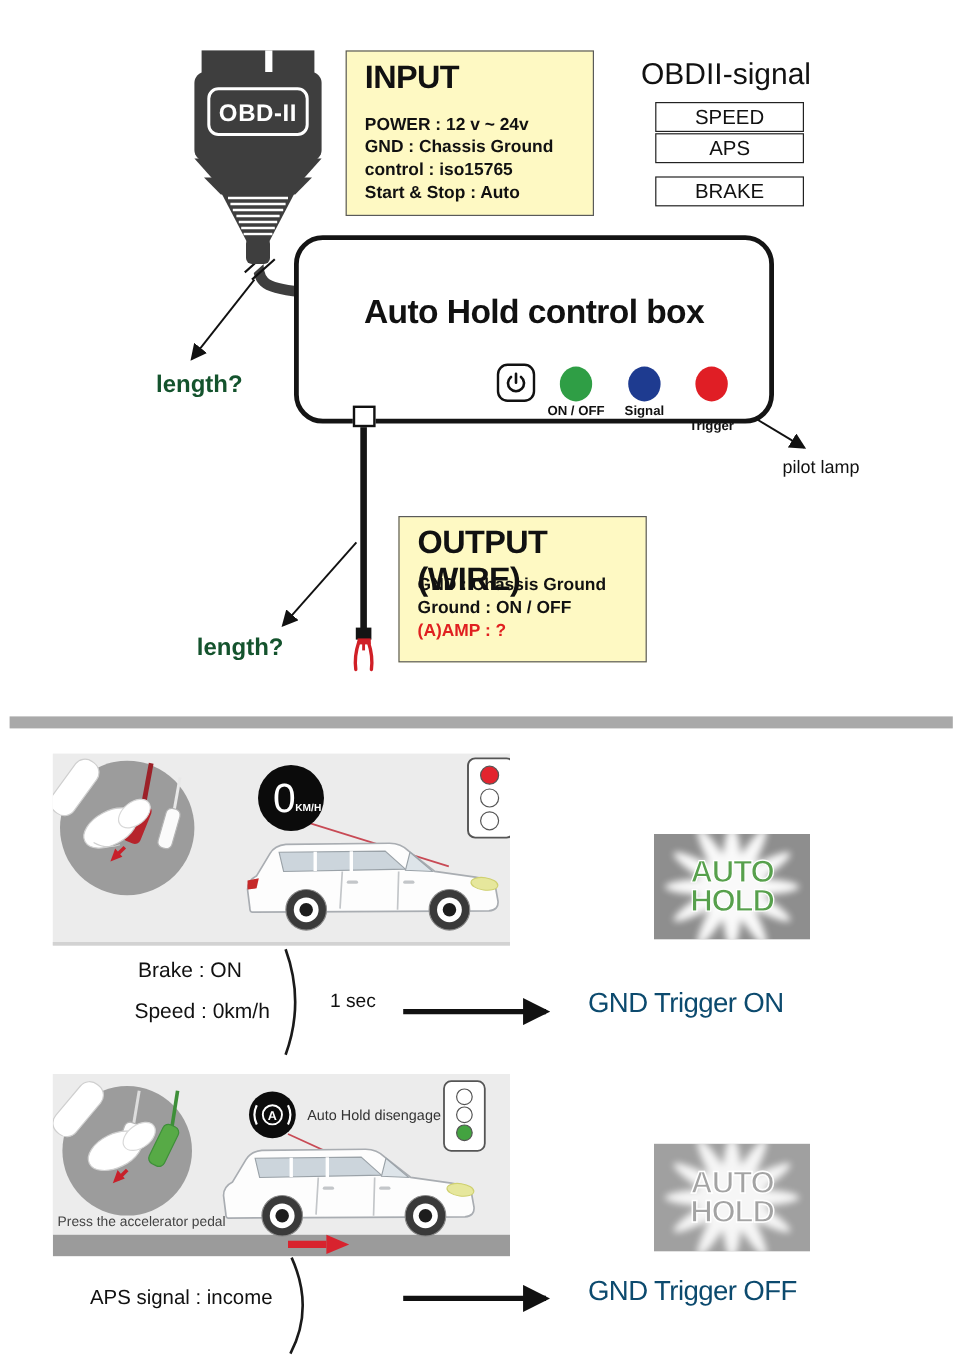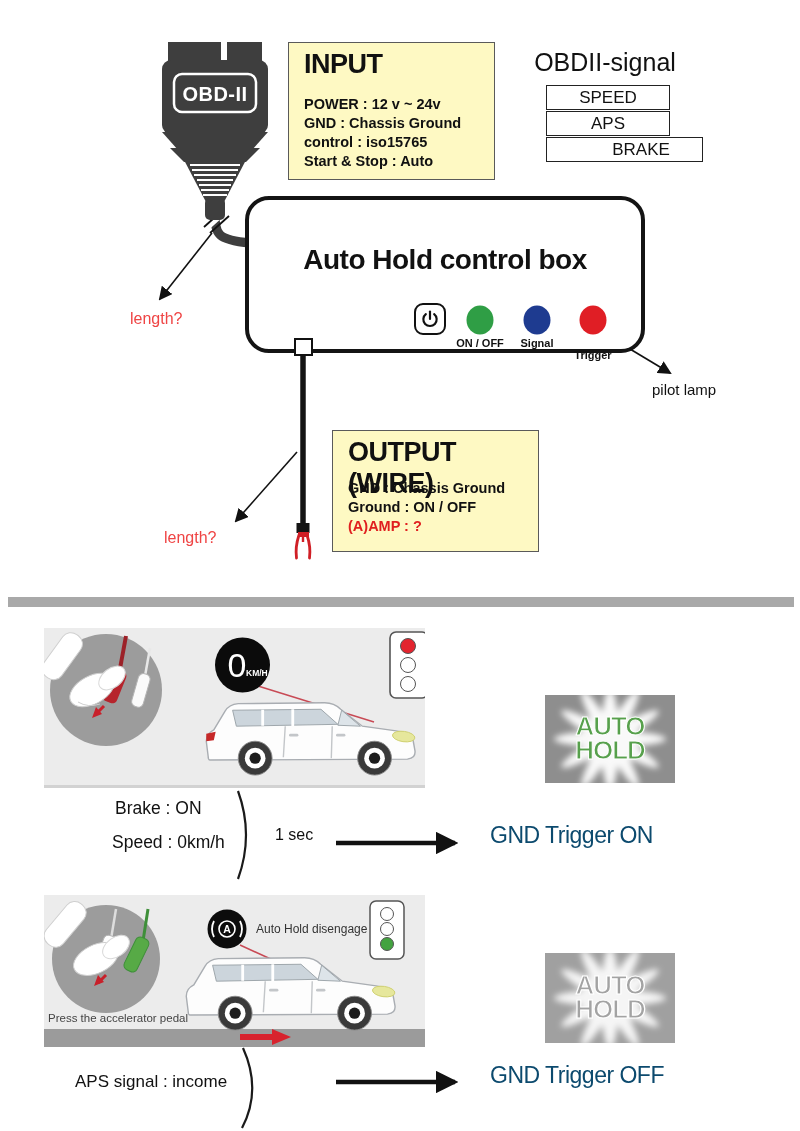--- a/index.html
+++ b/index.html
@@ -16,21 +16,21 @@
   .signal-box{position:absolute;left:546px;width:122px;height:23px;border:1.5px solid #222;
               background:#fff;text-align:center;font-size:17px;line-height:23px;color:#111;z-index:10;}
   .control-box{position:absolute;left:245px;top:196px;width:400px;height:157px;background:#fff;
                border:4px solid #141414;border-radius:24px;box-sizing:border-box;z-index:10;}
   .cb-title{position:absolute;left:0;top:44px;width:100%;text-align:center;font-size:28px;
             font-weight:800;letter-spacing:-0.5px;color:#111;}
   .power-btn{position:absolute;left:165px;top:103px;width:32px;height:32px;border:2.5px solid #111;
              border-radius:9px;box-sizing:border-box;display:flex;align-items:center;justify-content:center;}
   .led{position:absolute;top:105px;}
   .led-label{position:absolute;top:137px;width:56px;text-align:center;font-size:11px;font-weight:bold;color:#111;}
-  .length-label{position:absolute;font-size:16px;font-weight:normal;color:#ef4444;z-index:10;}
+  .length-label{position:absolute;font-size:20px;font-weight:bold;color:#14532d;z-index:10;}
   .pilot-label{position:absolute;left:652px;top:381px;font-size:15px;color:#111;z-index:10;}
   .square-conn{position:absolute;left:294px;top:338px;width:15px;height:14px;background:#fff;
                border:2px solid #111;z-index:40;}
   
   .divider{position:absolute;left:8px;top:597px;width:786px;height:10px;background:#a9a9a9;}
   
   .panel{position:absolute;left:44px;background:#ececec;border-bottom:3px solid #d2d2d2;z-index:5;overflow:hidden;}
   .cond-text{position:absolute;font-size:17.5px;color:#111;z-index:10;}
   .result-text{position:absolute;font-size:23px;letter-spacing:-0.5px;color:#0c4a6e;z-index:10;}
   .badge{position:absolute;left:545px;z-index:5;}
@@ -78,21 +78,21 @@
       <div>POWER : 12 v ~ 24v</div>
       <div>GND : Chassis Ground</div>
       <div>control : iso15765</div>
       <div>Start &amp; Stop : Auto</div>
     </div>
   </div>
 
   <div class="signal-title">OBDII-signal</div>
   <div class="signal-box" style="top:85px;">SPEED</div>
   <div class="signal-box" style="top:111px;">APS</div>
-  <div class="signal-box" style="top:137px;padding-left:33px;">BRAKE</div>
+  <div class="signal-box" style="top:147px;">BRAKE</div>
 
   <div class="control-box">
     <div class="cb-title">Auto Hold control box</div>
     <div class="power-btn">
       <svg width="20" height="20" viewBox="0 0 24 24">
         <line x1="12" y1="3" x2="12" y2="12" stroke="#111" stroke-width="2.6" stroke-linecap="round"></line>
         <path d="M7,6.2 A8,8 0 1 0 17,6.2" fill="none" stroke="#111" stroke-width="2.6" stroke-linecap="round"></path>
       </svg>
     </div>
     <svg class="led" style="left:217px;" width="28" height="30">

